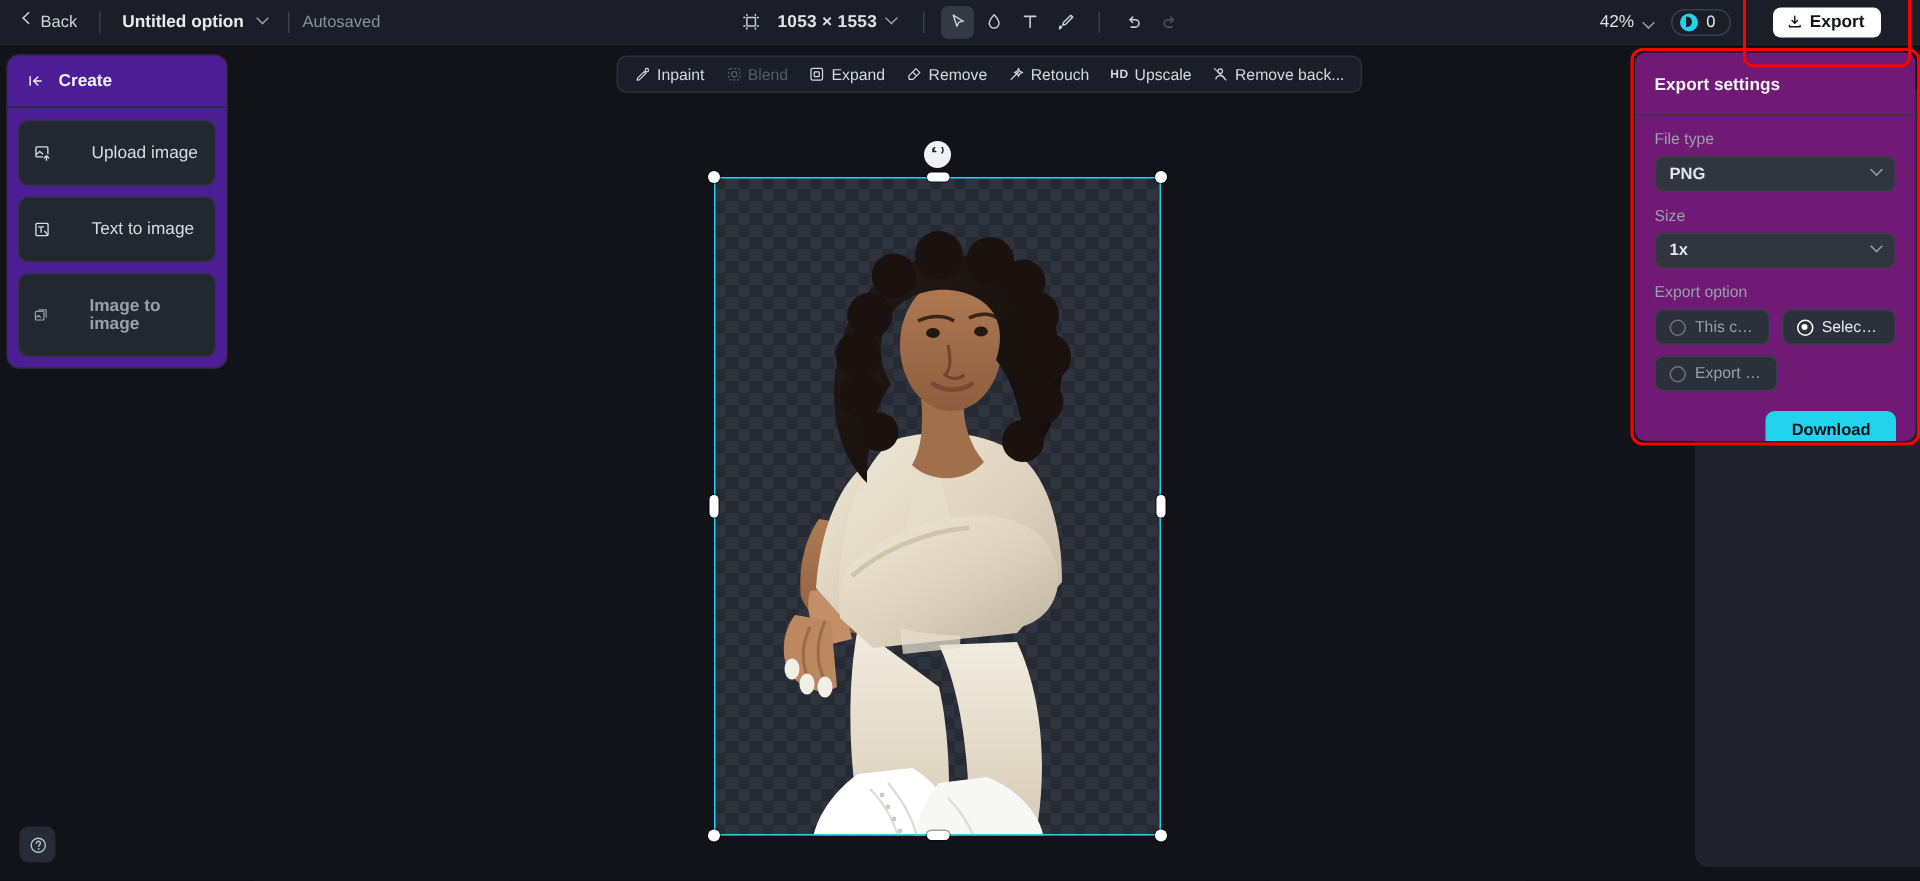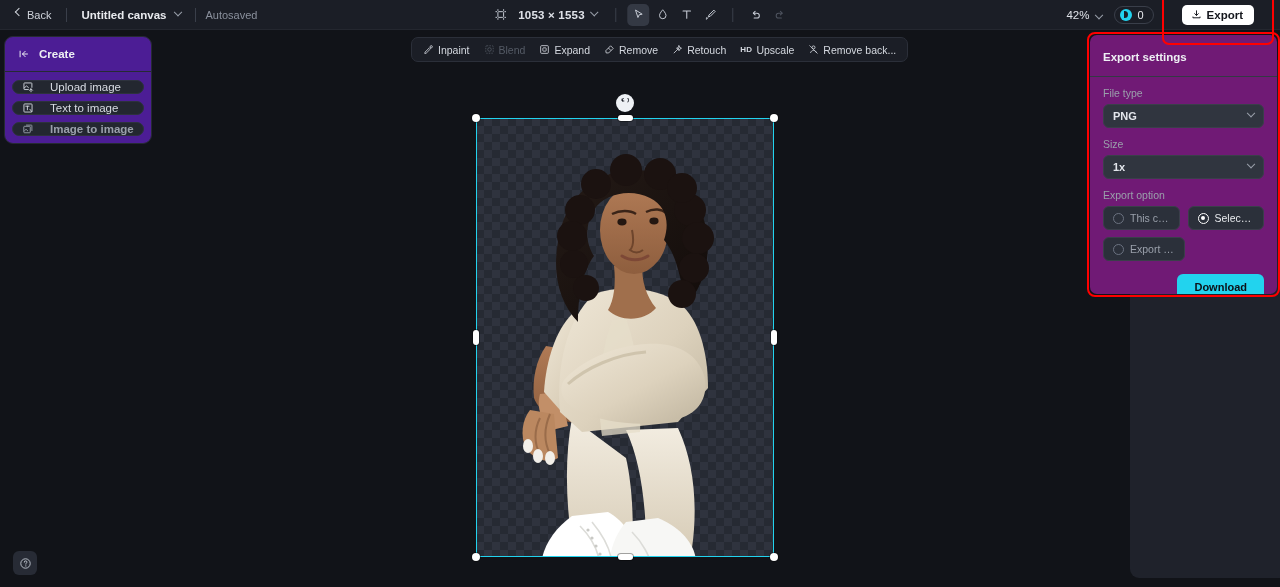--- a/index.html
+++ b/index.html
@@ -68,23 +68,23 @@
     padding: 0 0 7px 0; z-index: 30;
   }
   .create-head {
     display: flex; align-items: center; gap: 9px;
     padding: 11px 12px 11px 13px; border-bottom: 1px solid #262a33;
     cursor: pointer;
   }
   .create-head-label { color: #eef0f4; font-size: 11.5px; font-weight: bold; }
   .create-list { padding: 8px 7px 0 7px; display: flex; flex-direction: column; gap: 7px; }
   .create-item {
-    display: flex; align-items: center; gap: 16px;
+    display: flex; align-items: center; gap: 27px;
     background: #232730; border: 1px solid #2d323d; border-radius: 7px;
-    padding: 0 9px; cursor: pointer; color: #d7dbe2; font-size: 11.5px;
+    padding: 15px 9px; cursor: pointer; color: #d7dbe2; font-size: 11.5px;
   }
   .create-item.dim { color: #9aa0ab; font-weight: bold; }
 
   
   .canvas-area { position: absolute; inset: 30px 0 0 0; background: #111318; overflow: hidden; }
 
   
   .edit-toolbar {
     position: absolute; left: 411px; top: 7px; height: 25px;
     background: #1b1e26; border: 1px solid #2b2f39; border-radius: 7px;
@@ -184,21 +184,21 @@
 <div class="app">
 
   <div class="topbar">
     <div class="tb-left">
       <div class="back-btn">
         <span class="chev-left"></span>
         <span>Back</span>
       </div>
       <div class="vsep"></div>
       <div class="proj-wrap">
-        <span class="proj-name">Untitled canvas</span>
+        <span class="proj-name">Untitled option</span>
         <span class="chev-down"></span>
       </div>
       <div class="vsep"></div>
       <span class="autosaved">Autosaved</span>
     </div>
 
     <div class="tb-center">
       <div class="ticon">
         <svg width="13" height="13" viewBox="0 0 16 16" fill="none" stroke="currentColor" stroke-width="1.2">
           <rect x="4.5" y="4.5" width="7" height="7" rx="1"></rect>

